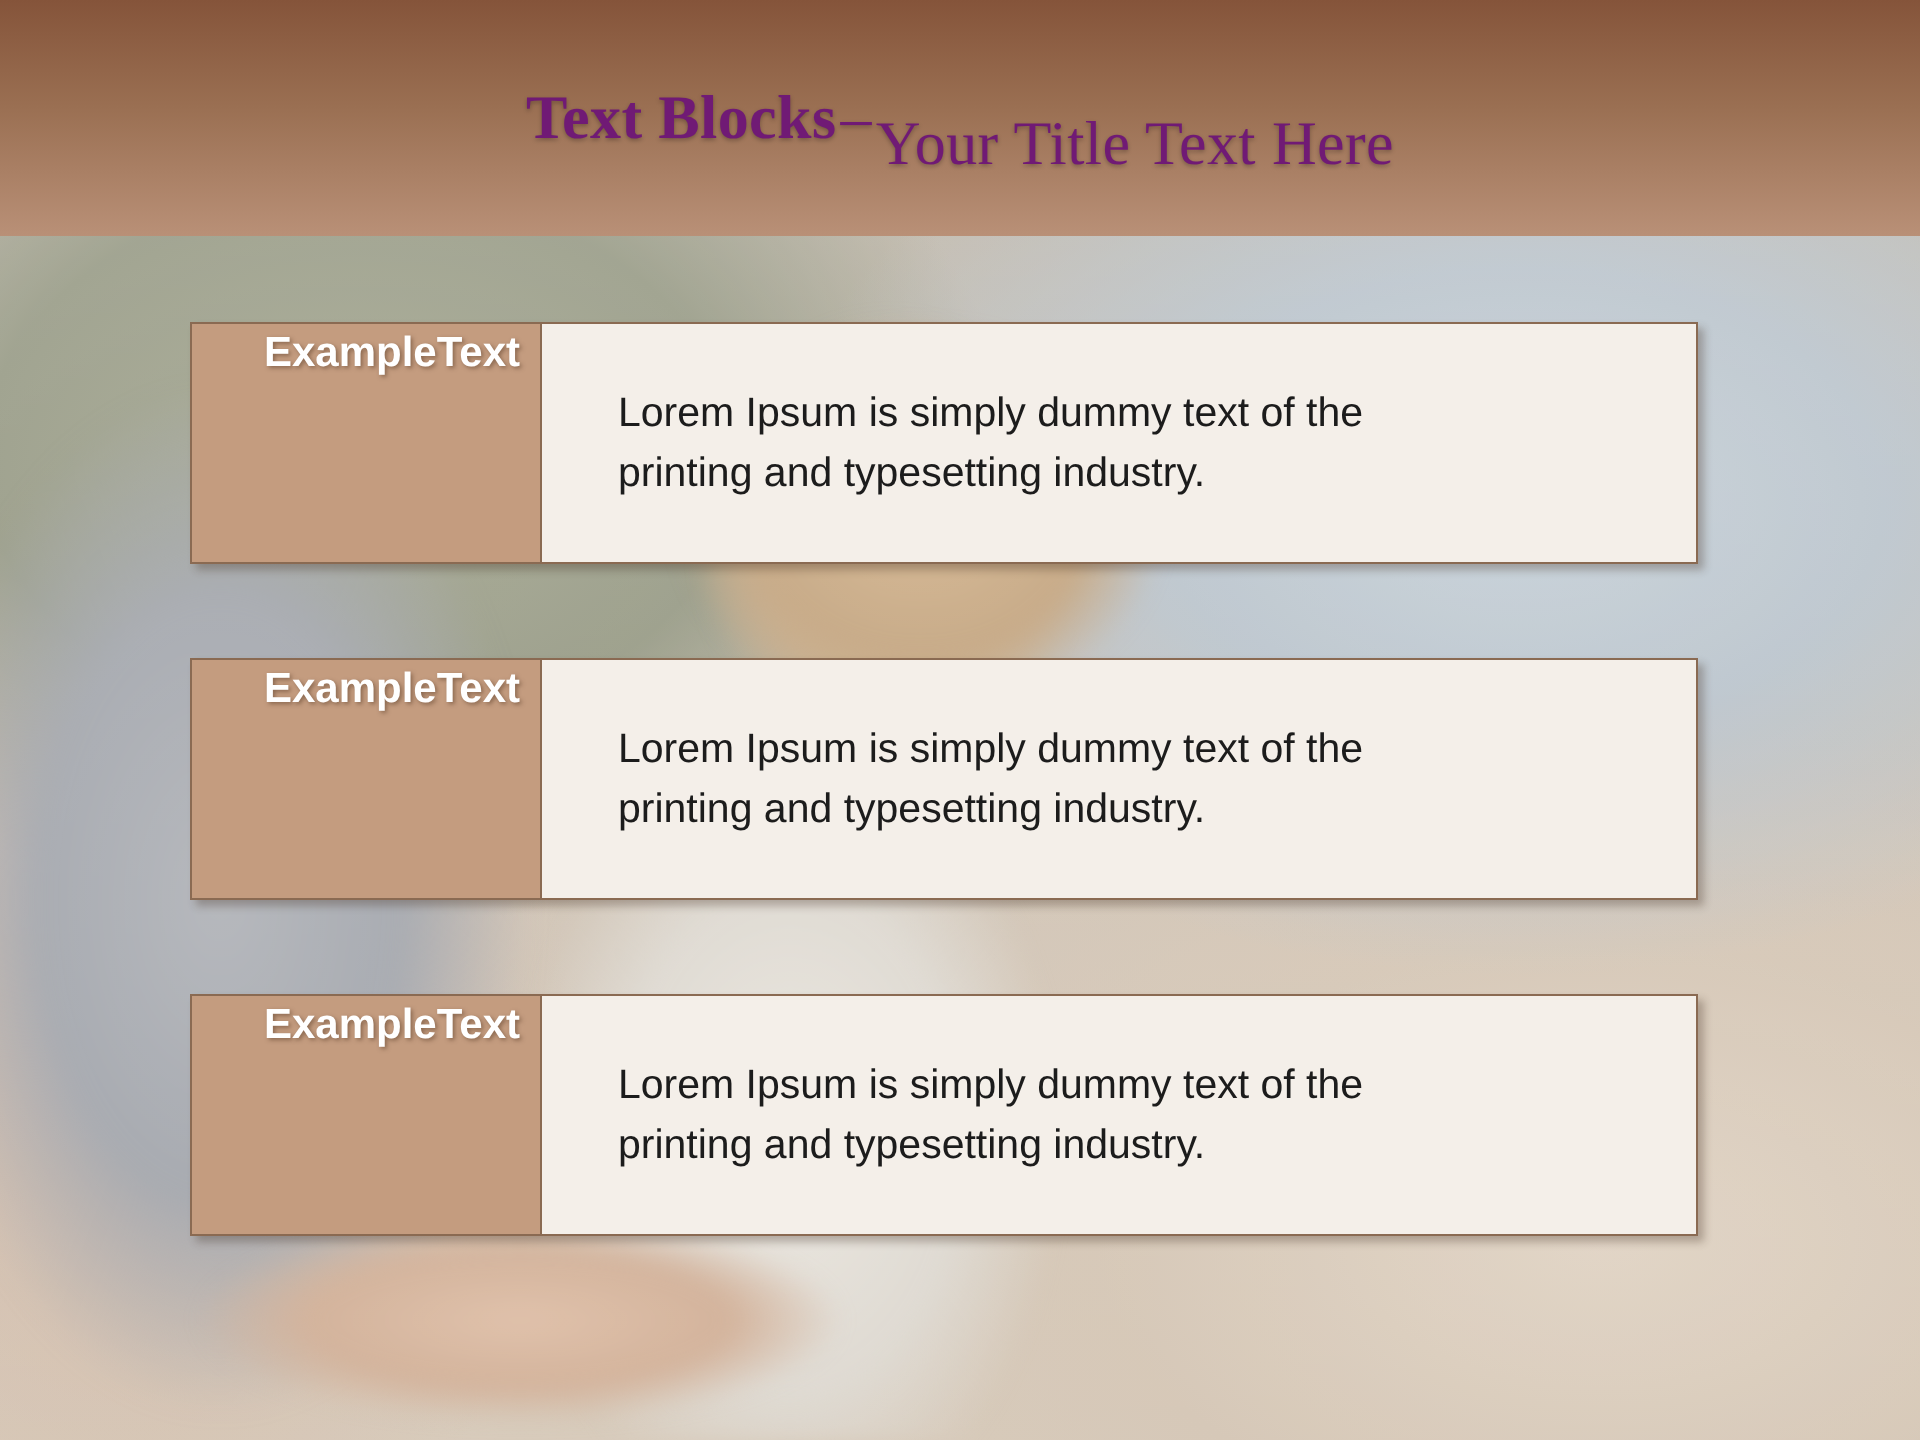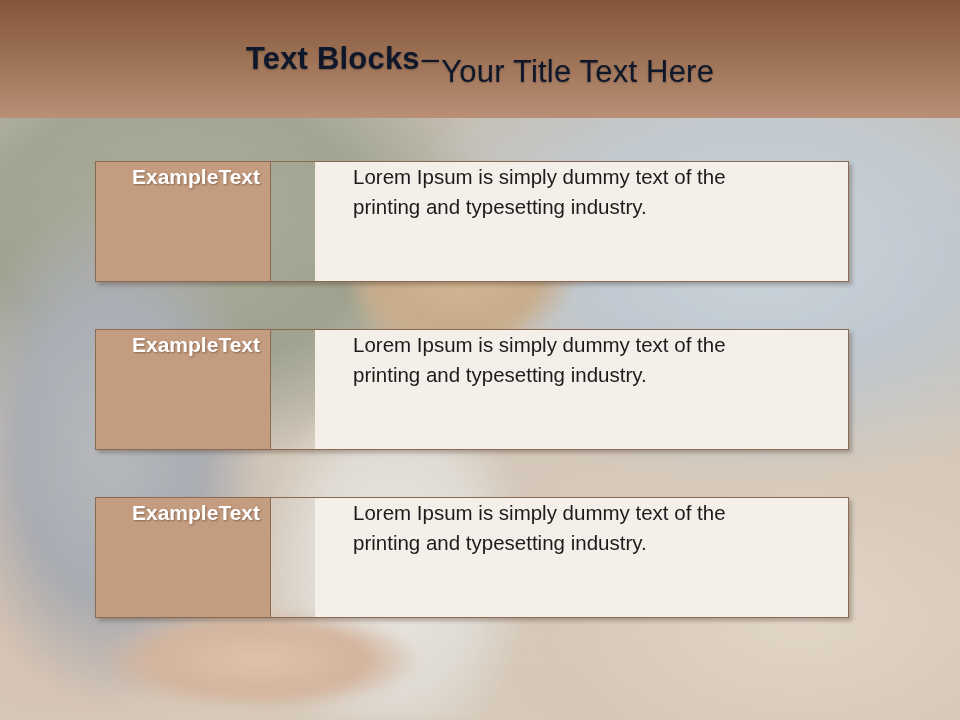--- a/index.html
+++ b/index.html
@@ -97,25 +97,26 @@
   }
   .title-text {
     position: absolute;
     left: 0;
     top: 0;
     width: 960px;
     height: 118px;
     display: flex;
     align-items: center;
     justify-content: center;
-    color: #0f172a;
+    color: #701a75;
     font-size: 31px;
     letter-spacing: 0.2px;
     text-shadow: 0 1px 2px rgba(0,0,0,0.28);
     white-space: nowrap;
+    font-family: Liberation Serif, serif;
   }
   .title-strong { font-weight: bold; }
   .title-light  { font-weight: normal; margin-top: 25px; }
   .title-sep    { font-weight: normal; padding: 0 2px; }
 
   
   .block {
     position: absolute;
     left: 95px;
     width: 754px;
@@ -146,24 +147,23 @@
     font-weight: bold;
     font-size: 21px;
     line-height: 30px;
     text-shadow: 1px 1px 2px rgba(90,60,40,0.55);
   }
 
   .block-body {
     flex: 1 1 auto;
     background: #f4efe9;
     display: flex;
-    align-items: flex-start;
+    align-items: center;
     padding: 0 28px 0 38px;
     box-sizing: border-box;
-    margin-left: 44px;
   }
   .block-body p {
     margin: 0;
     color: #1c1c1c;
     font-size: 20.5px;
     line-height: 30px;
   }
 </style>
 </head>
 <body>

